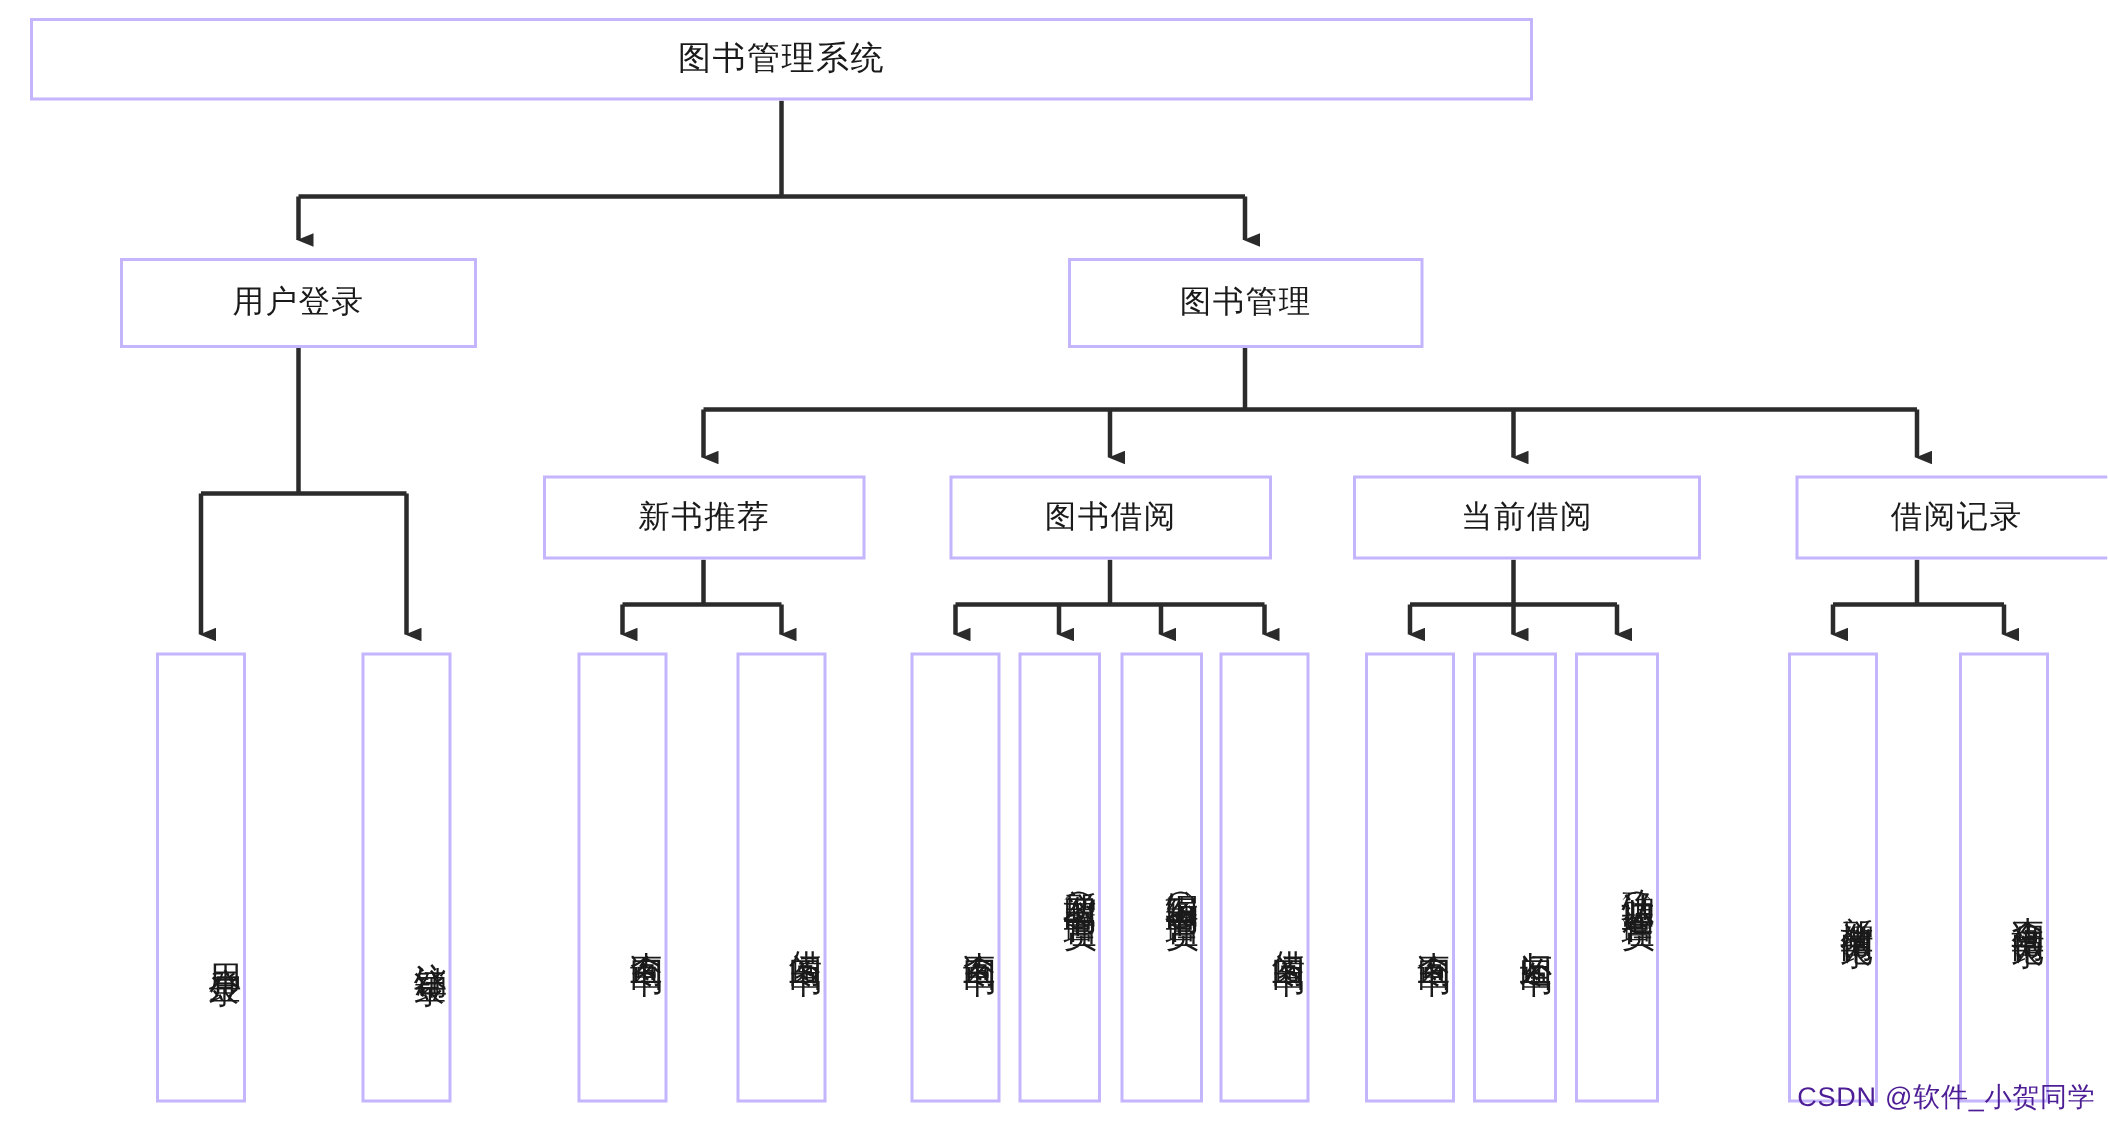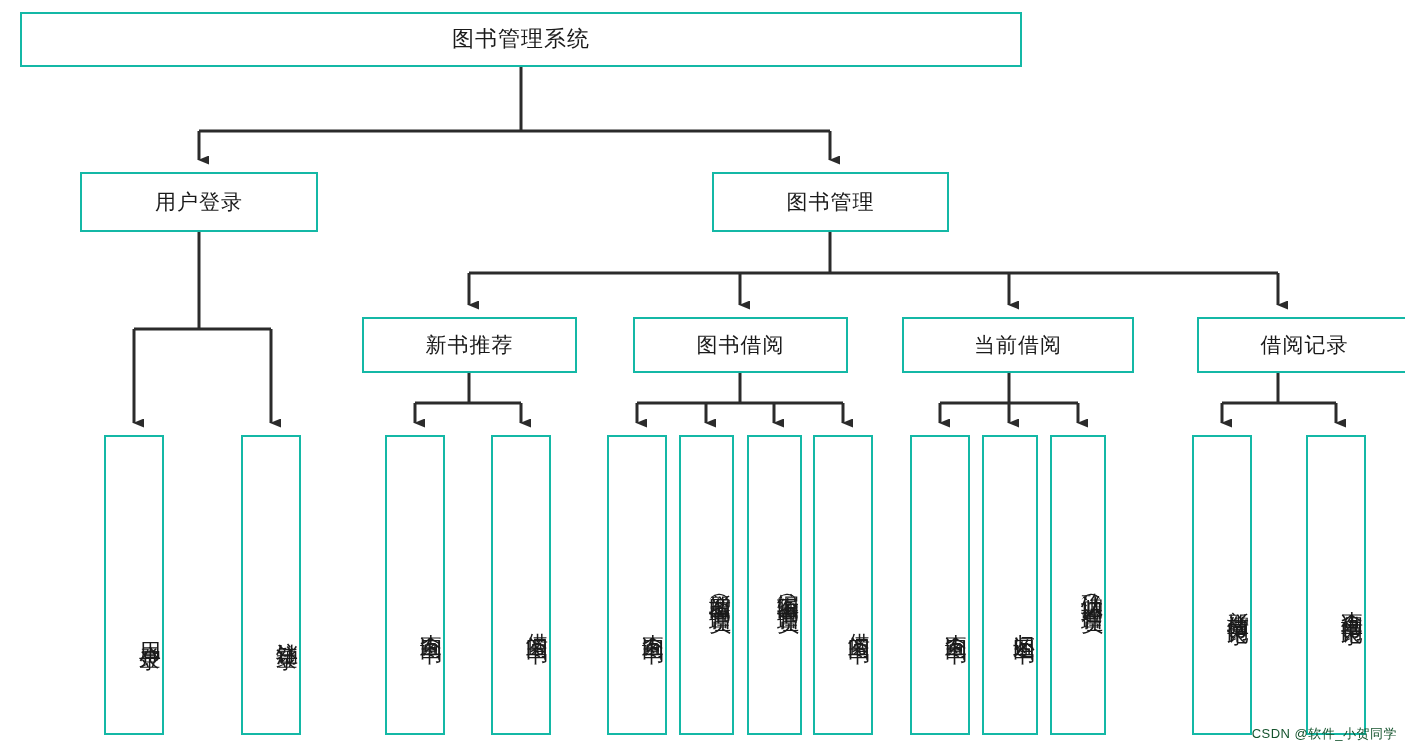--- a/index.html
+++ b/index.html
@@ -21,21 +21,21 @@
     position: absolute;
     left: 0;
     top: 0;
     width: 1405px;
     height: 747px;
     pointer-events: none;
   }
   .node {
     position: absolute;
     box-sizing: border-box;
-    border: 2px solid #14b8a6;
+    border: 2px solid #c4b5fd;
     background: #ffffff;
     color: #1a1a1a;
     display: flex;
     align-items: center;
     justify-content: center;
     text-align: center;
   }
   .node.horiz {
     font-size: 21px;
     letter-spacing: 1px;
@@ -61,22 +61,22 @@
   .node.vert .vtext {
     display: block;
     writing-mode: vertical-rl;
     text-orientation: upright;
     white-space: nowrap;
   }
   #watermark {
     position: absolute;
     right: 8px;
     bottom: 4px;
-    font-size: 13px;
-    color: #14532d;
+    font-size: 18px;
+    color: #4c1d95;
     letter-spacing: 0.5px;
     white-space: nowrap;
   }
 </style>
 </head>
 <body>
 
 <div id="canvas">
 
   <svg id="wires" viewBox="0 0 1405 747">

